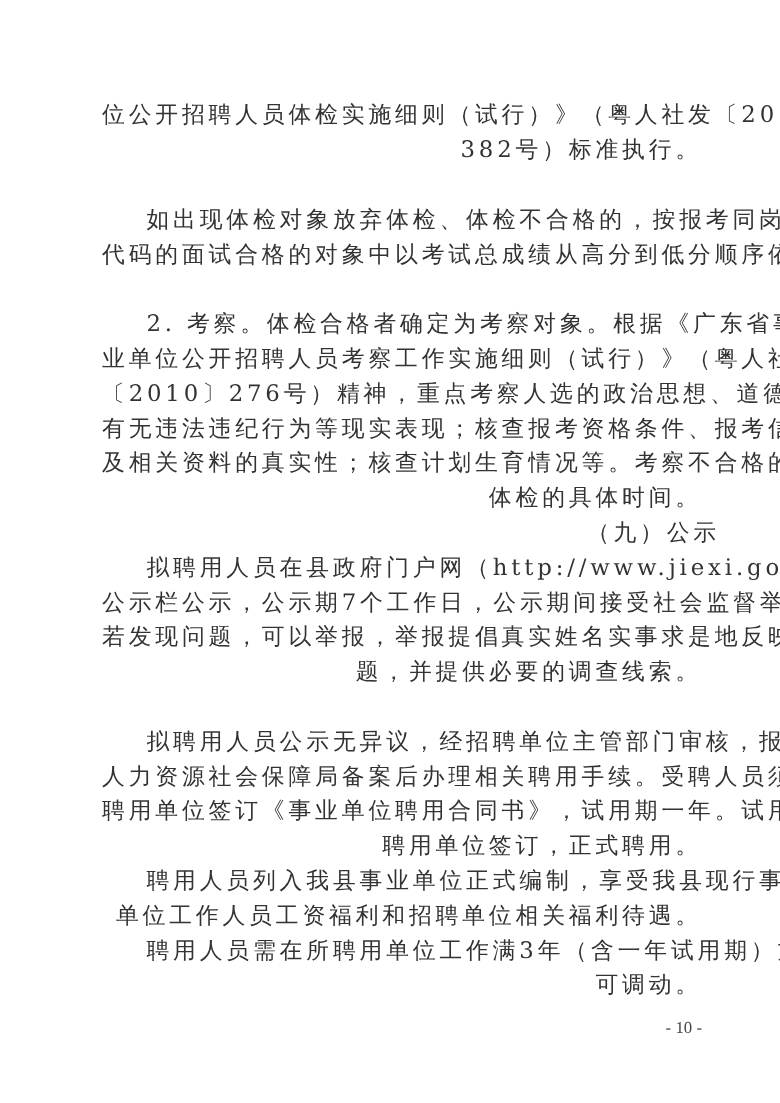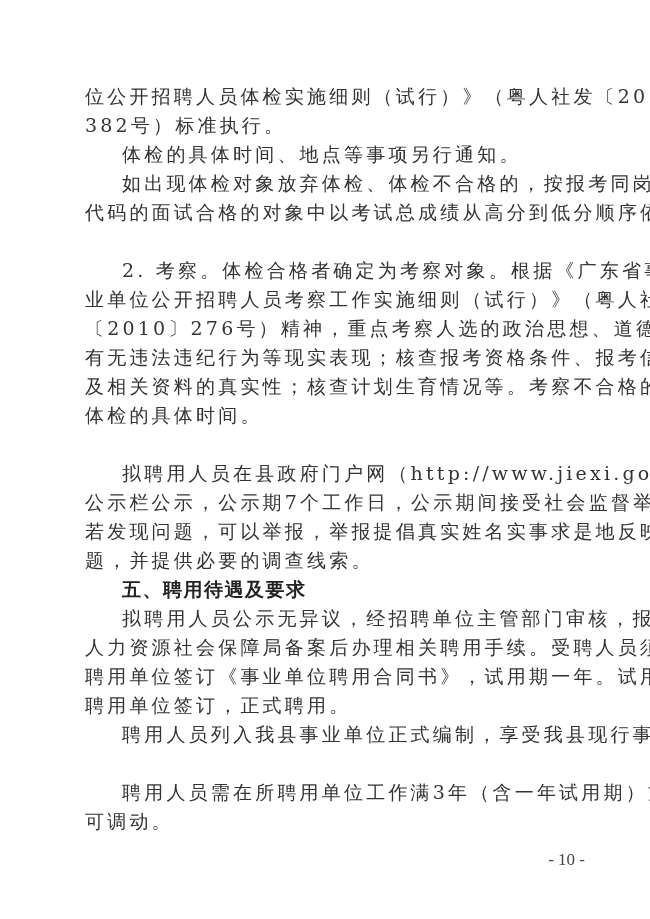--- a/index.html
+++ b/index.html
@@ -1,48 +1,48 @@
 <!DOCTYPE html>
 <html><head>
 <meta charset="utf-8">
 <style>
   html, body { margin: 0; padding: 0; background: #ffffff; }
   body { width: 650px; height: 919px; position: relative; overflow: hidden;
          font-family: "DejaVu Serif", "Liberation Serif", serif; color: #2a2a2a; }
   .page { position: absolute; left: 0; top: 0; width: 650px; height: 919px; background: #fff; }
   .line { position: absolute; left: 85px; width: 500px; height: 29px; line-height: 29px;
-          font-size: 19px; letter-spacing: 3.2px; white-space: nowrap; color: #333; }
+          font-size: 19px; letter-spacing: 3.2px; white-space: nowrap; color: #333; text-align: right; }
   .indent { left: 122px; width: 463px; }
   .line.justify { text-align-last: justify; text-align: justify; }
   .heading { font-family: "DejaVu Sans", "Liberation Sans", sans-serif; font-weight: bold; color: #222; letter-spacing: 1.5px; }
   .page-number { position: absolute; left: 520px; top: 850px; width: 65px; text-align: right;
-                 font-size: 17px; color: #444; font-family: "Liberation Serif", serif; }
+                 font-size: 14px; color: #444; font-family: "Liberation Serif", serif; }
 </style>
 </head>
 <body>
 
 <div class="page">
   <div class="line justify" style="top:82px">位公开招聘人员体检实施细则（试行）》（粤人社发〔2010〕</div>
   <div class="line" style="top:111px">382号）标准执行。</div>
-  <div class="line indent" style="top:140px">体检的具体时间、地点等事项另行通知。</div>
   <div class="line indent justify" style="top:169px">如出现体检对象放弃体检、体检不合格的，按报考同岗位</div>
   <div class="line justify" style="top:198px">代码的面试合格的对象中以考试总成绩从高分到低分顺序依次</div>
   <div class="line indent justify" style="top:256px">2. 考察。体检合格者确定为考察对象。根据《广东省事</div>
   <div class="line justify" style="top:285px">业单位公开招聘人员考察工作实施细则（试行）》（粤人社发</div>
   <div class="line justify" style="top:314px">〔2010〕276号）精神，重点考察人选的政治思想、道德品质、</div>
   <div class="line justify" style="top:343px">有无违法违纪行为等现实表现；核查报考资格条件、报考信息</div>
   <div class="line justify" style="top:372px">及相关资料的真实性；核查计划生育情况等。考察不合格的，</div>
   <div class="line" style="top:401px">体检的具体时间。</div>
+  <div class="line" style="top:430px; left:100px">（九）公示</div>
   <div class="line indent justify" style="top:459px">拟聘用人员在县政府门户网（http://www.jiexi.gov.cn/）</div>
   <div class="line justify" style="top:488px">公示栏公示，公示期7个工作日，公示期间接受社会监督举报。</div>
   <div class="line justify" style="top:517px">若发现问题，可以举报，举报提倡真实姓名实事求是地反映问</div>
   <div class="line" style="top:546px">题，并提供必要的调查线索。</div>
-  <div class="line indent heading" style="top:575px">五、聘用待遇及要求</div>
   <div class="line indent justify" style="top:604px">拟聘用人员公示无异议，经招聘单位主管部门审核，报县</div>
   <div class="line justify" style="top:633px">人力资源社会保障局备案后办理相关聘用手续。受聘人员须与</div>
   <div class="line justify" style="top:662px">聘用单位签订《事业单位聘用合同书》，试用期一年。试用期</div>
   <div class="line" style="top:691px">聘用单位签订，正式聘用。</div>
   <div class="line indent justify" style="top:720px">聘用人员列入我县事业单位正式编制，享受我县现行事业</div>
+  <div class="line" style="top:749px">单位工作人员工资福利和招聘单位相关福利待遇。</div>
   <div class="line indent justify" style="top:778px">聘用人员需在所聘用单位工作满3年（含一年试用期）方</div>
   <div class="line" style="top:807px">可调动。</div>
 
   <div class="page-number">- 10 -</div>
 </div>
 
 </body></html>

